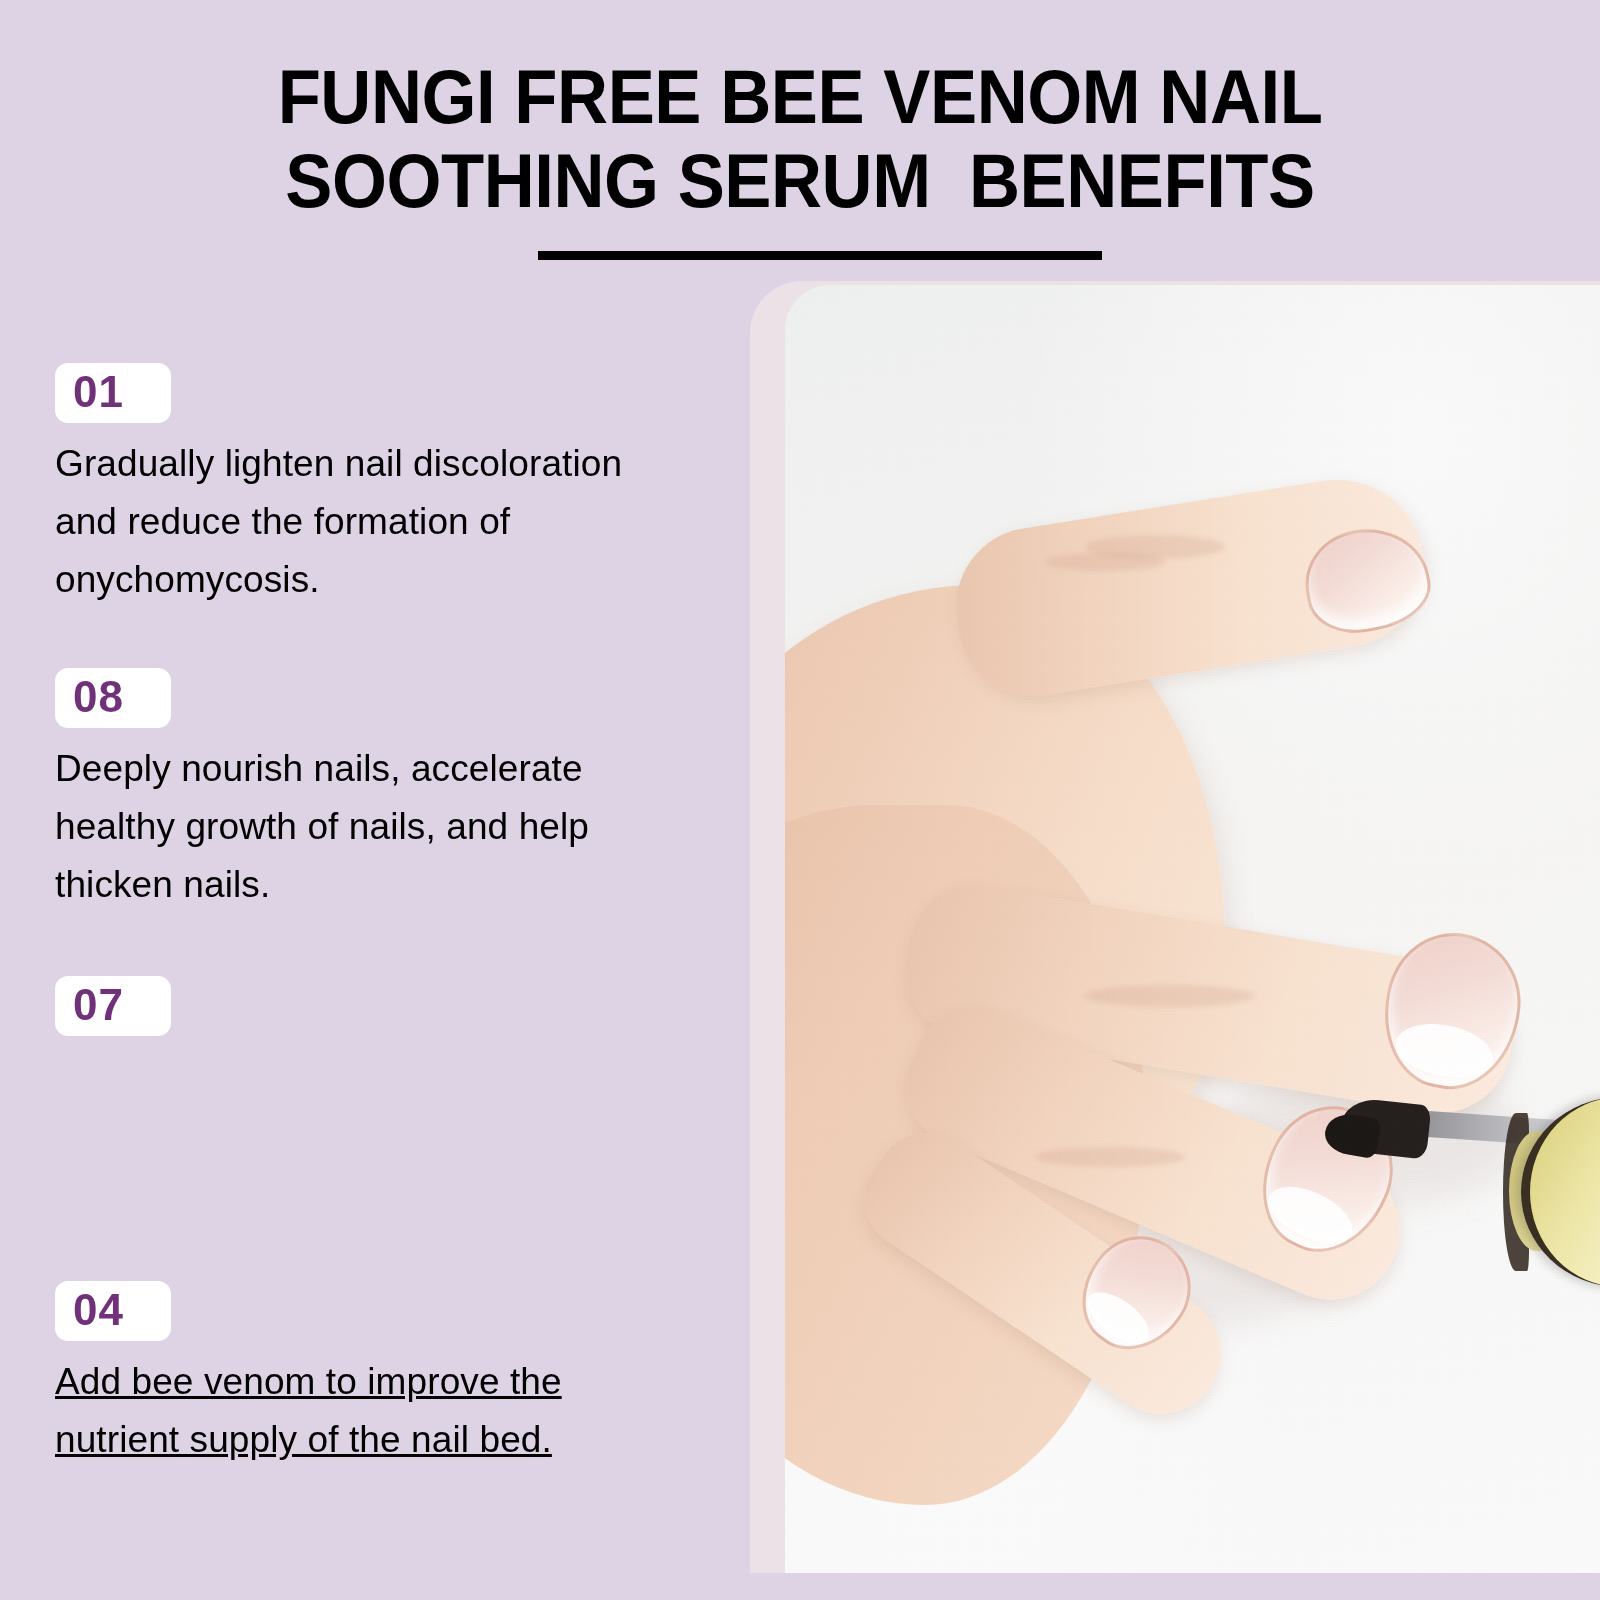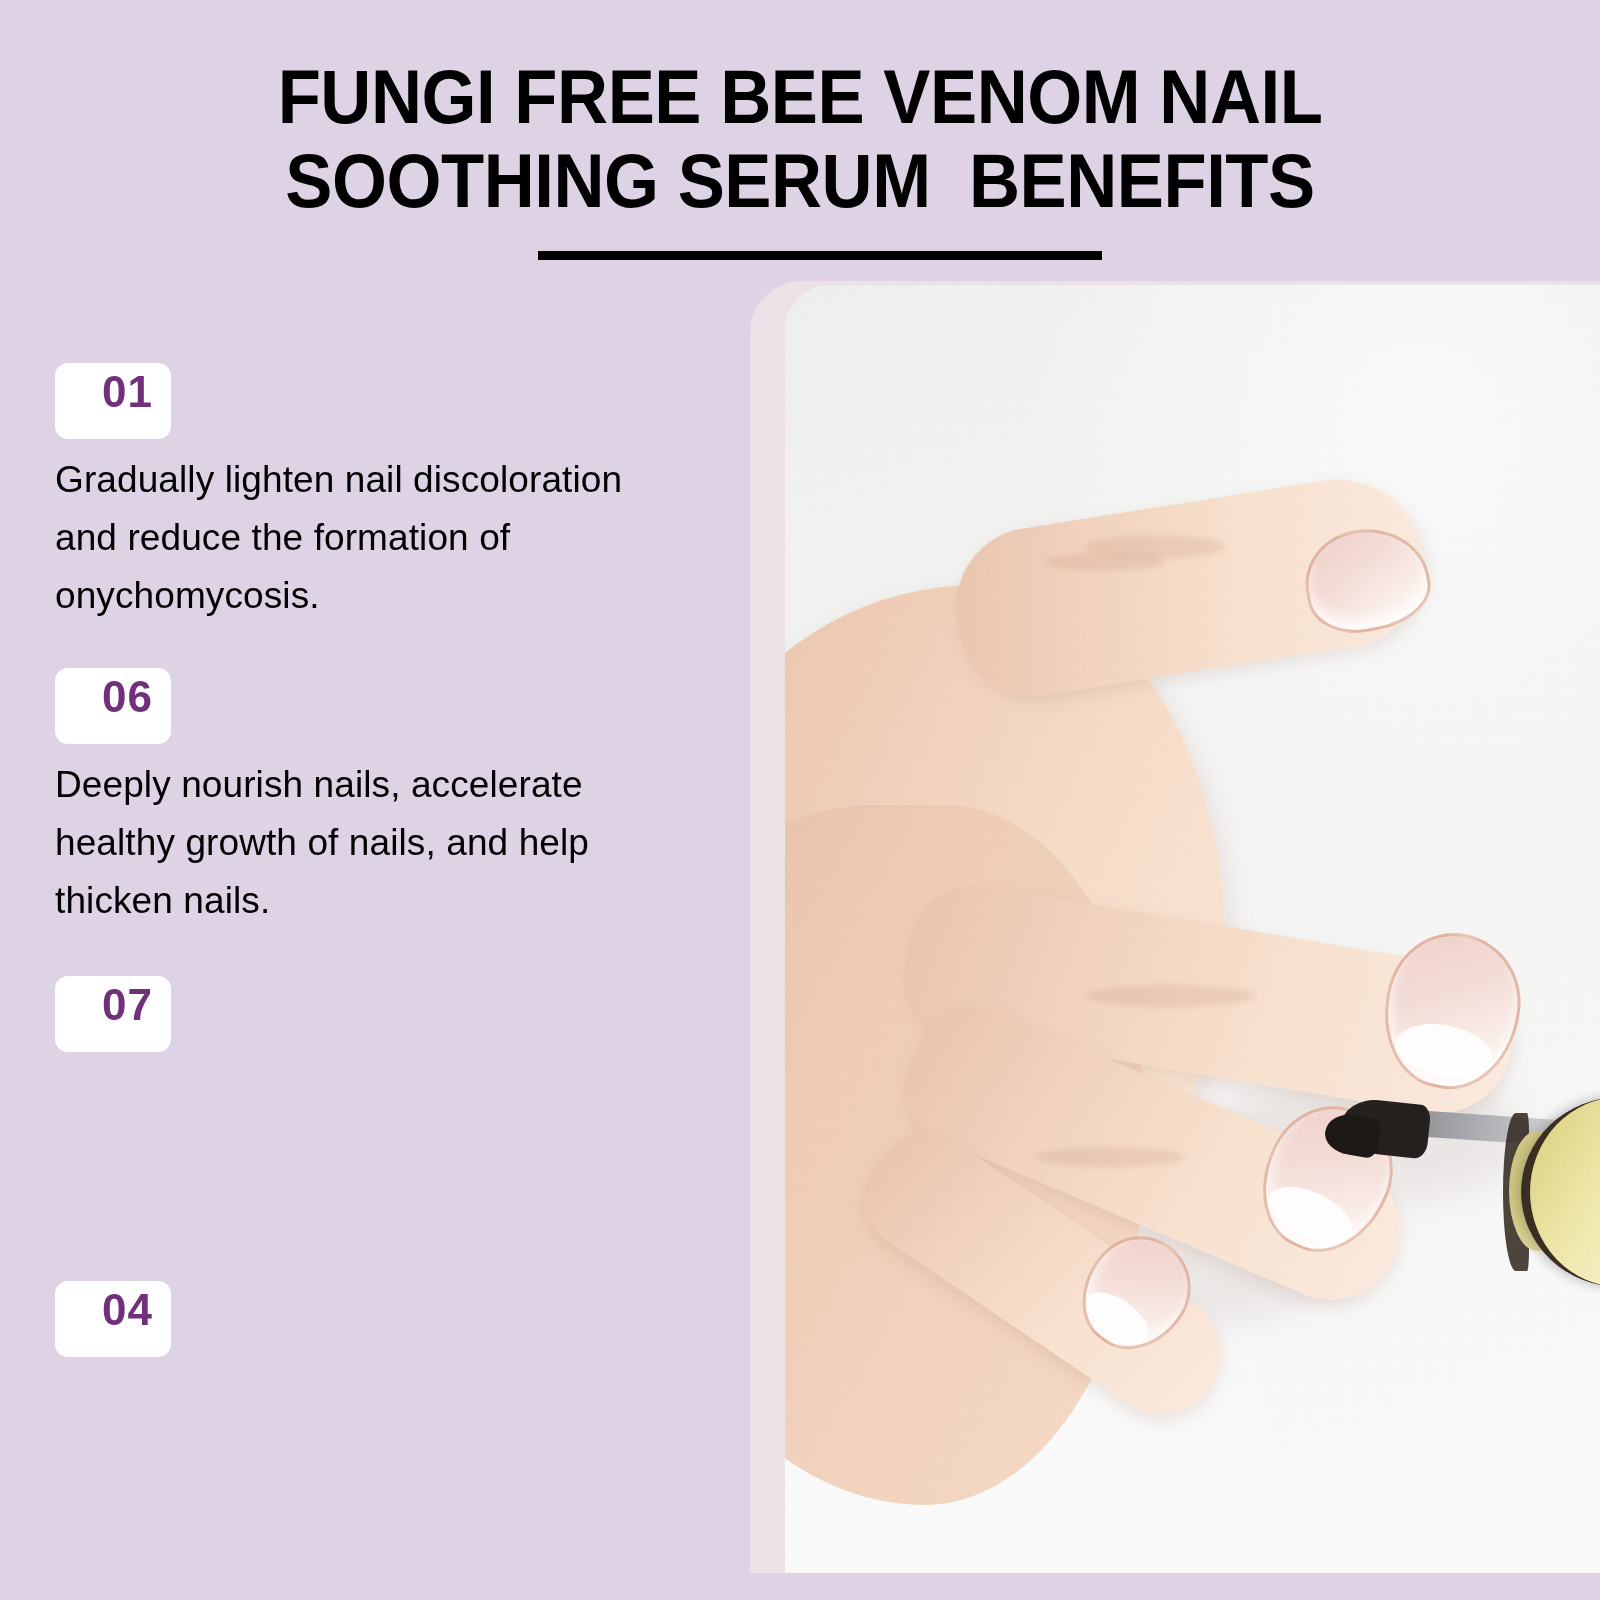--- a/index.html
+++ b/index.html
@@ -62,25 +62,25 @@
     width: 700px;
   }
   .benefit-1 { top: 0px; }
   .benefit-2 { top: 305px; }
   .benefit-3 { top: 613px; }
   .benefit-4 { top: 918px; text-decoration: underline; }
 
   .badge {
     display: inline-block;
     min-width: 80px;
-    padding: 4px 18px 22px 18px;
+    padding: 4px 18px 6px 18px;
     background: #ffffff;
     border-radius: 13px;
     margin-left: 55px;
-    text-align: right;
+    text-align: left;
   }
   .badge-num {
     font-family: "Liberation Sans Narrow", "Liberation Sans", sans-serif;
     font-weight: bold;
     font-size: 44px;
     line-height: 50px;
     color: #71307a;
     letter-spacing: 1px;
   }
   .benefit-text {
@@ -331,35 +331,36 @@
 
     <div class="benefit benefit-1">
       <div class="badge">
         <span class="badge-num">01</span>
       </div>
       <div class="benefit-text">Gradually lighten nail discoloration and reduce the formation of onychomycosis.</div>
     </div>
 
     <div class="benefit benefit-2">
       <div class="badge">
-        <span class="badge-num">06</span>
+        <span class="badge-num">08</span>
       </div>
       <div class="benefit-text">Deeply nourish nails, accelerate healthy growth of nails, and help thicken nails.</div>
     </div>
 
     <div class="benefit benefit-3">
       <div class="badge">
         <span class="badge-num">07</span>
       </div>
     </div>
 
     <div class="benefit benefit-4">
       <div class="badge">
         <span class="badge-num">04</span>
       </div>
+      <div class="benefit-text">Add bee venom to improve the nutrient supply of the nail bed.</div>
     </div>
 
   </div>
 
   <div class="photo-frame"></div>
 
   <div class="photo">
     <div class="photo-bg"></div>
 
     <div class="shadow-soft" style="left:40px; top:880px; width:540px; height:170px;"></div>

